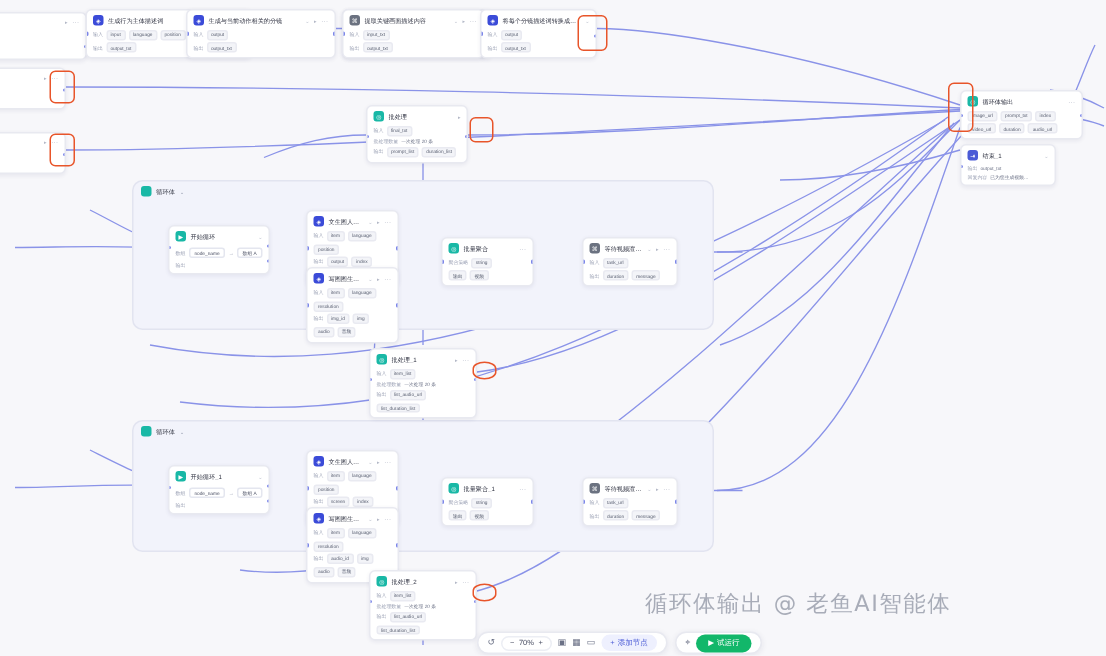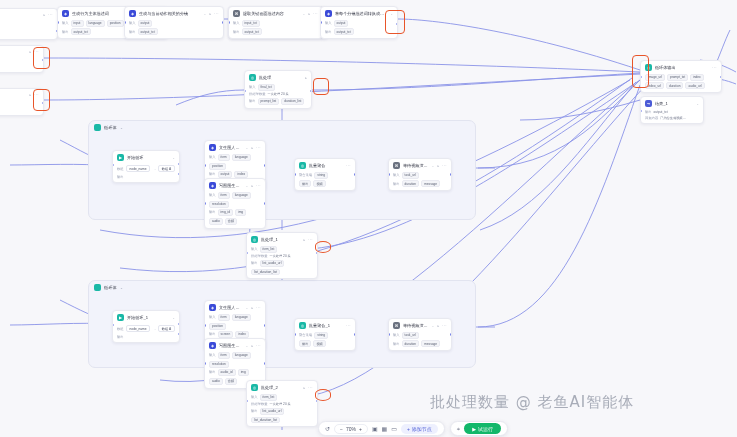--- a/index.html
+++ b/index.html
@@ -700,21 +700,21 @@
   </div>
 
   <div class="ring" style="left:385px; top:10px; width:20px; height:24px;"></div>
   <div class="ring" style="left:33px; top:47px; width:17px; height:22px;"></div>
   <div class="ring" style="left:33px; top:89px; width:17px; height:22px;"></div>
   <div class="ring" style="left:313px; top:78px; width:16px; height:17px;"></div>
   <div class="ring" style="left:632px; top:55px; width:17px; height:33px;"></div>
   <div class="ring oval" style="left:315px; top:241px; width:16px; height:12px;"></div>
   <div class="ring oval" style="left:315px; top:389px; width:16px; height:12px;"></div>
 
-  <div class="watermark" style="left:430px; top:393px;">批处理数量 @ 老鱼AI智能体</div>
+  <div class="watermark" style="left:430px; top:393px;">循环体输出 @ 老鱼AI智能体</div>
 
   <div class="toolbar">
     <div class="tb-group">
       <span class="tb-icon">↺</span>
       <span class="tb-zoom">
         <span>−</span>
         <span>70%</span>
         <span>+</span>
       </span>
       <span class="tb-icon">▣</span>

